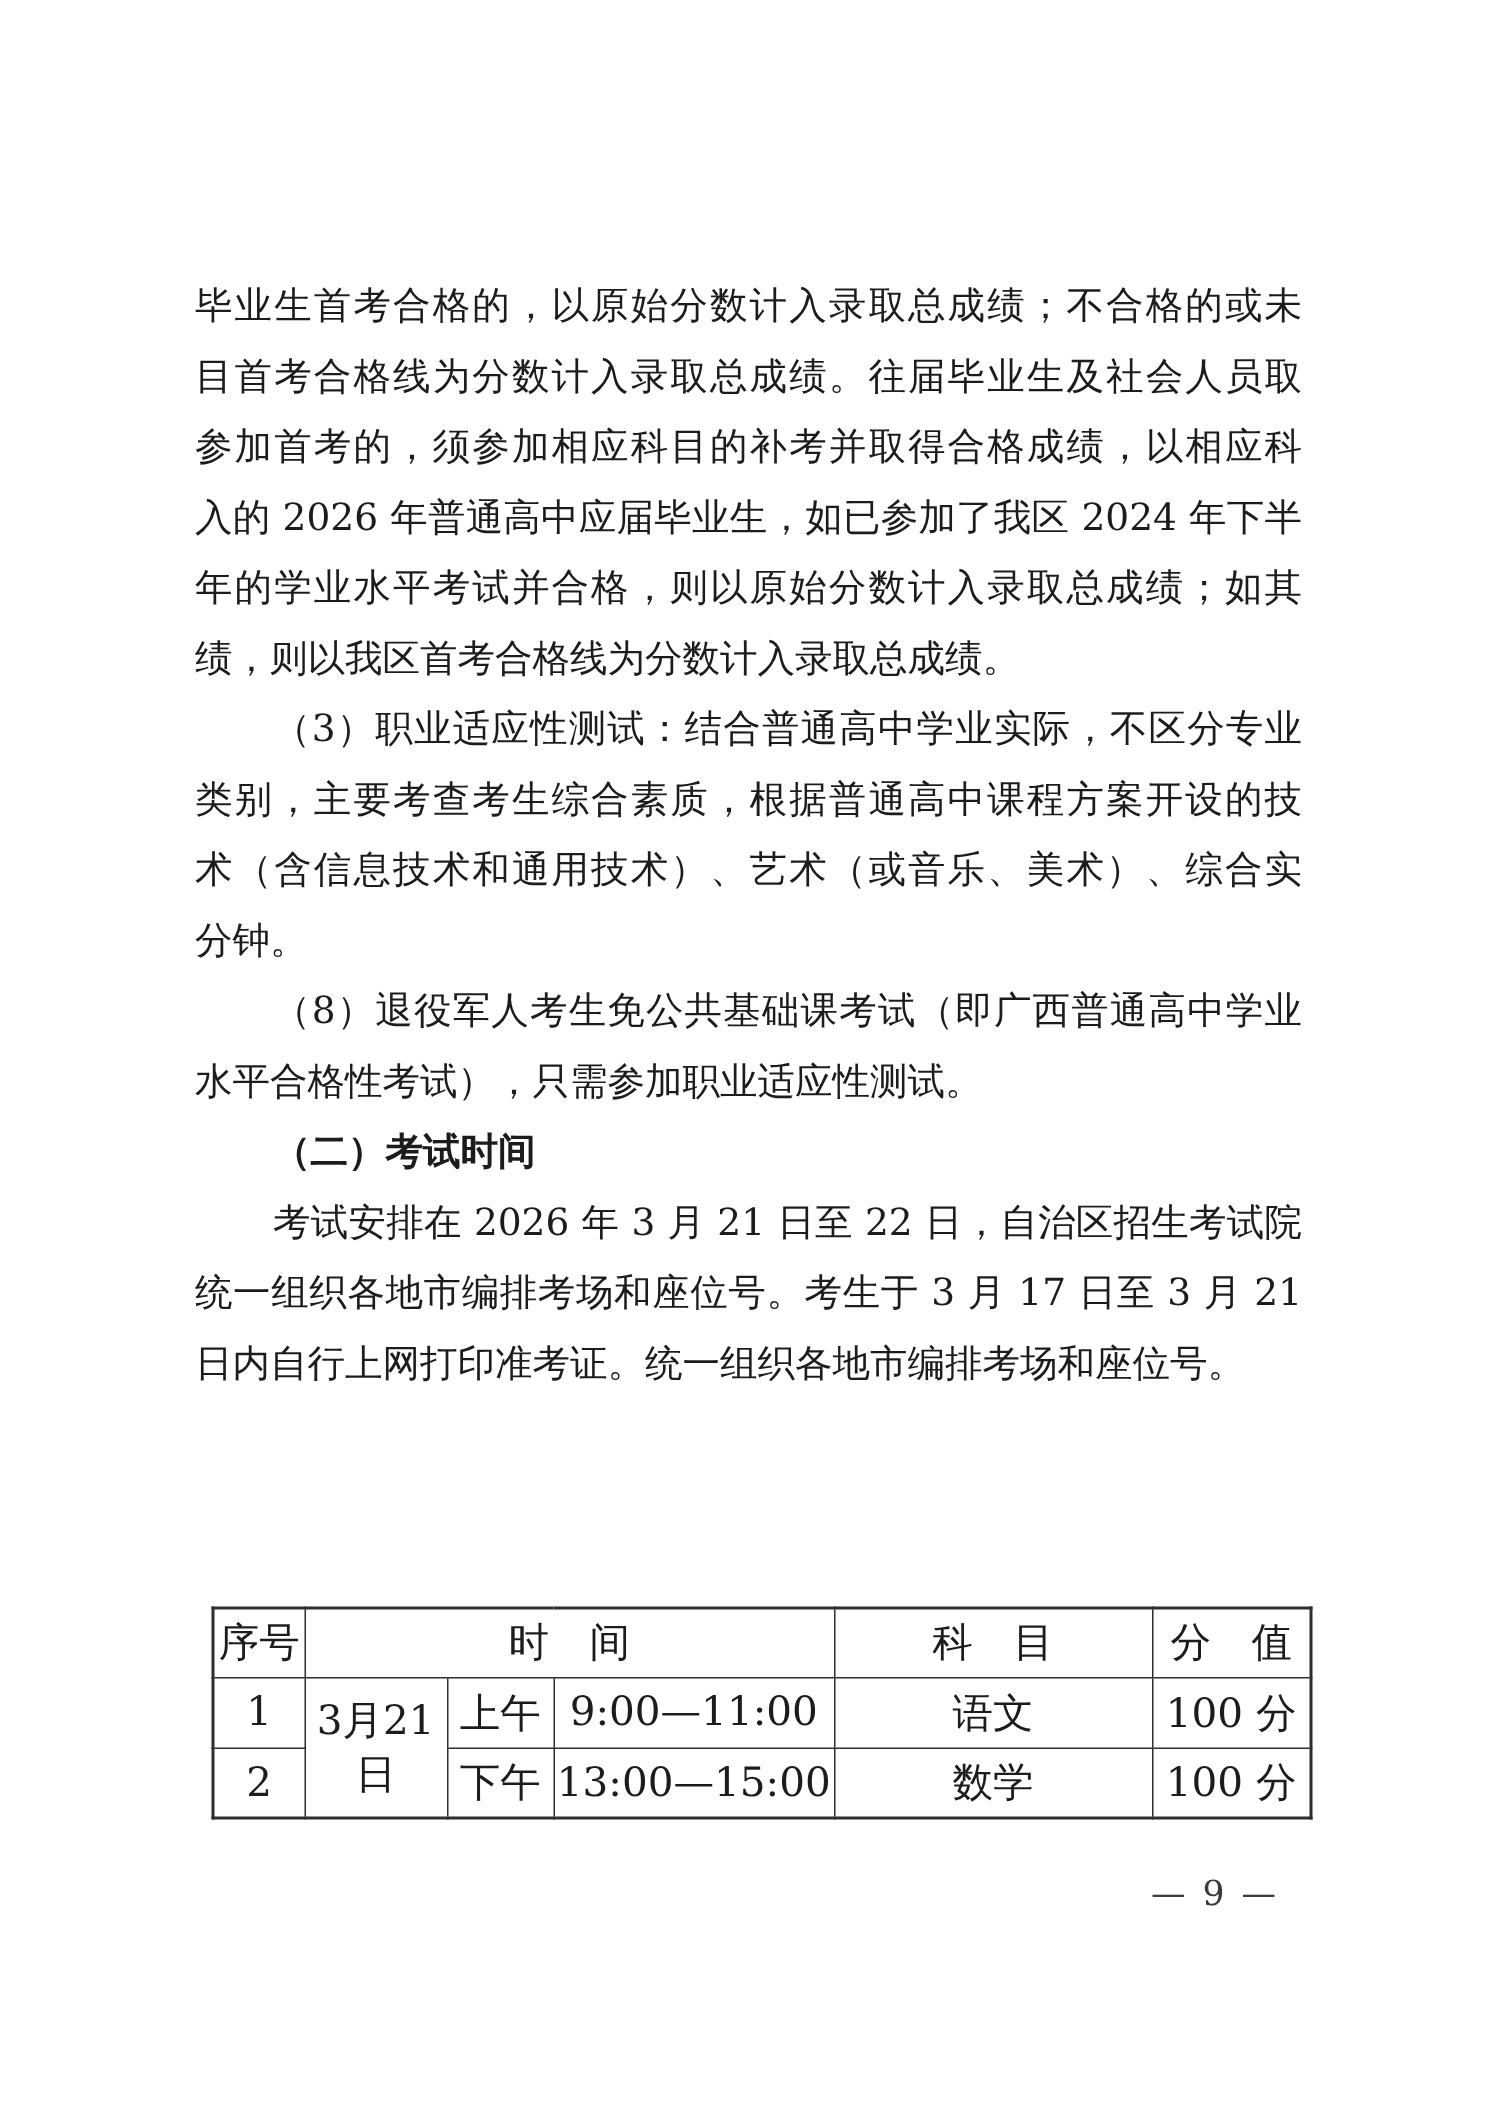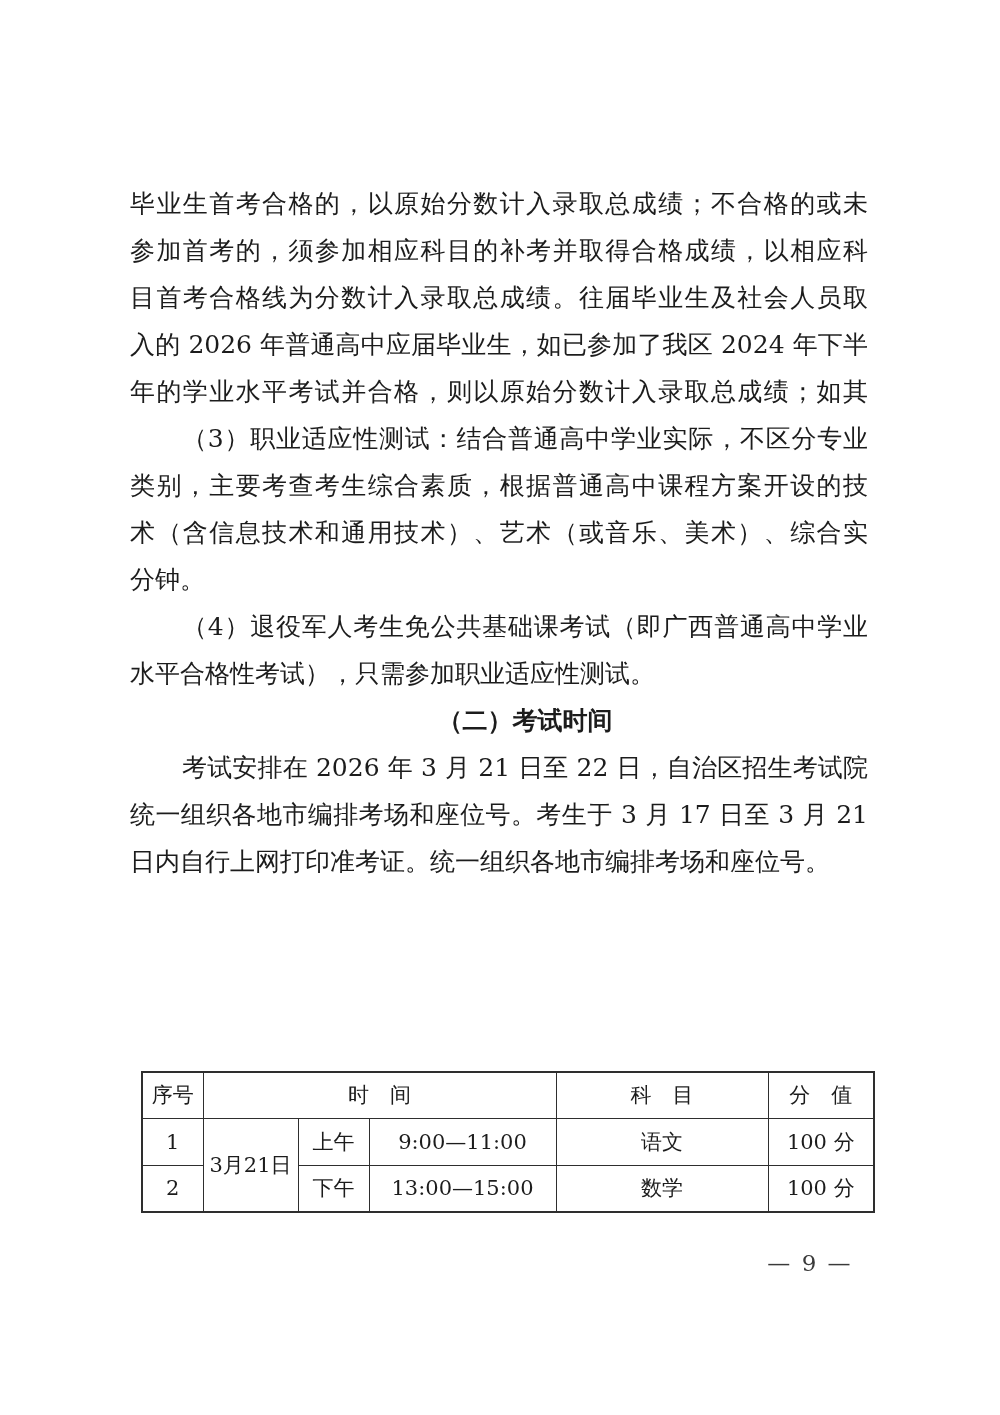--- a/index.html
+++ b/index.html
@@ -30,39 +30,38 @@
     white-space: nowrap;
   }
   .ln.just {
     white-space: normal;
     text-align: justify;
     text-align-last: justify;
     text-justify: inter-character;
   }
   .ln.indent {
     text-indent: 52px;
-    text-align: center;
   }
   .ln.bold {
     font-weight: bold;
   }
   table.exam-table {
     position: absolute;
     left: 141px;
     top: 1071px;
     width: 732px;
     border-collapse: collapse;
     table-layout: fixed;
     border: 2px solid #2e2e2e;
   }
   table.exam-table td {
     border: 1.5px solid #2e2e2e;
     text-align: center;
     vertical-align: middle;
-    font-size: 21px;
+    font-size: 27px;
     padding: 0;
     color: #1c1c1c;
   }
   tr.hdr-row { height: 46px; }
   tr.data-row { height: 47px; }
   .page-number {
     position: absolute;
     left: 740px;
     top: 1250px;
     width: 140px;
@@ -72,29 +71,30 @@
     color: #3a3a3a;
   }
 </style>
 </head>
 <body>
 
 <div class="page">
 
   <div class="text-block">
     <div class="ln just">毕业生首考合格的，以原始分数计入录取总成绩；不合格的或未</div>
+    <div class="ln just">目首考合格线为分数计入录取总成绩。往届毕业生及社会人员取</div>
     <div class="ln just">参加首考的，须参加相应科目的补考并取得合格成绩，以相应科</div>
-    <div class="ln just">目首考合格线为分数计入录取总成绩。往届毕业生及社会人员取</div>
     <div class="ln just">入的 2026 年普通高中应届毕业生，如已参加了我区 2024 年下半</div>
     <div class="ln just">年的学业水平考试并合格，则以原始分数计入录取总成绩；如其</div>
+    <div class="ln">绩，则以我区首考合格线为分数计入录取总成绩。</div>
     <div class="ln just indent">（3）职业适应性测试：结合普通高中学业实际，不区分专业</div>
     <div class="ln just">类别，主要考查考生综合素质，根据普通高中课程方案开设的技</div>
     <div class="ln just">术（含信息技术和通用技术）、艺术（或音乐、美术）、综合实</div>
     <div class="ln">分钟。</div>
-    <div class="ln just indent">（4）退役军人考生免公共基础课考试（即广西普通高中学业</div>
+    <div class="ln just indent">（8）退役军人考生免公共基础课考试（即广西普通高中学业</div>
     <div class="ln">水平合格性考试），只需参加职业适应性测试。</div>
     <div class="ln indent bold">（二）考试时间</div>
     <div class="ln just indent">考试安排在 2026 年 3 月 21 日至 22 日，自治区招生考试院</div>
     <div class="ln just">统一组织各地市编排考场和座位号。考生于 3 月 17 日至 3 月 21</div>
     <div class="ln">日内自行上网打印准考证。统一组织各地市编排考场和座位号。</div>
   </div>
 
   <table class="exam-table">
     <colgroup>
       <col style="width:61px">

